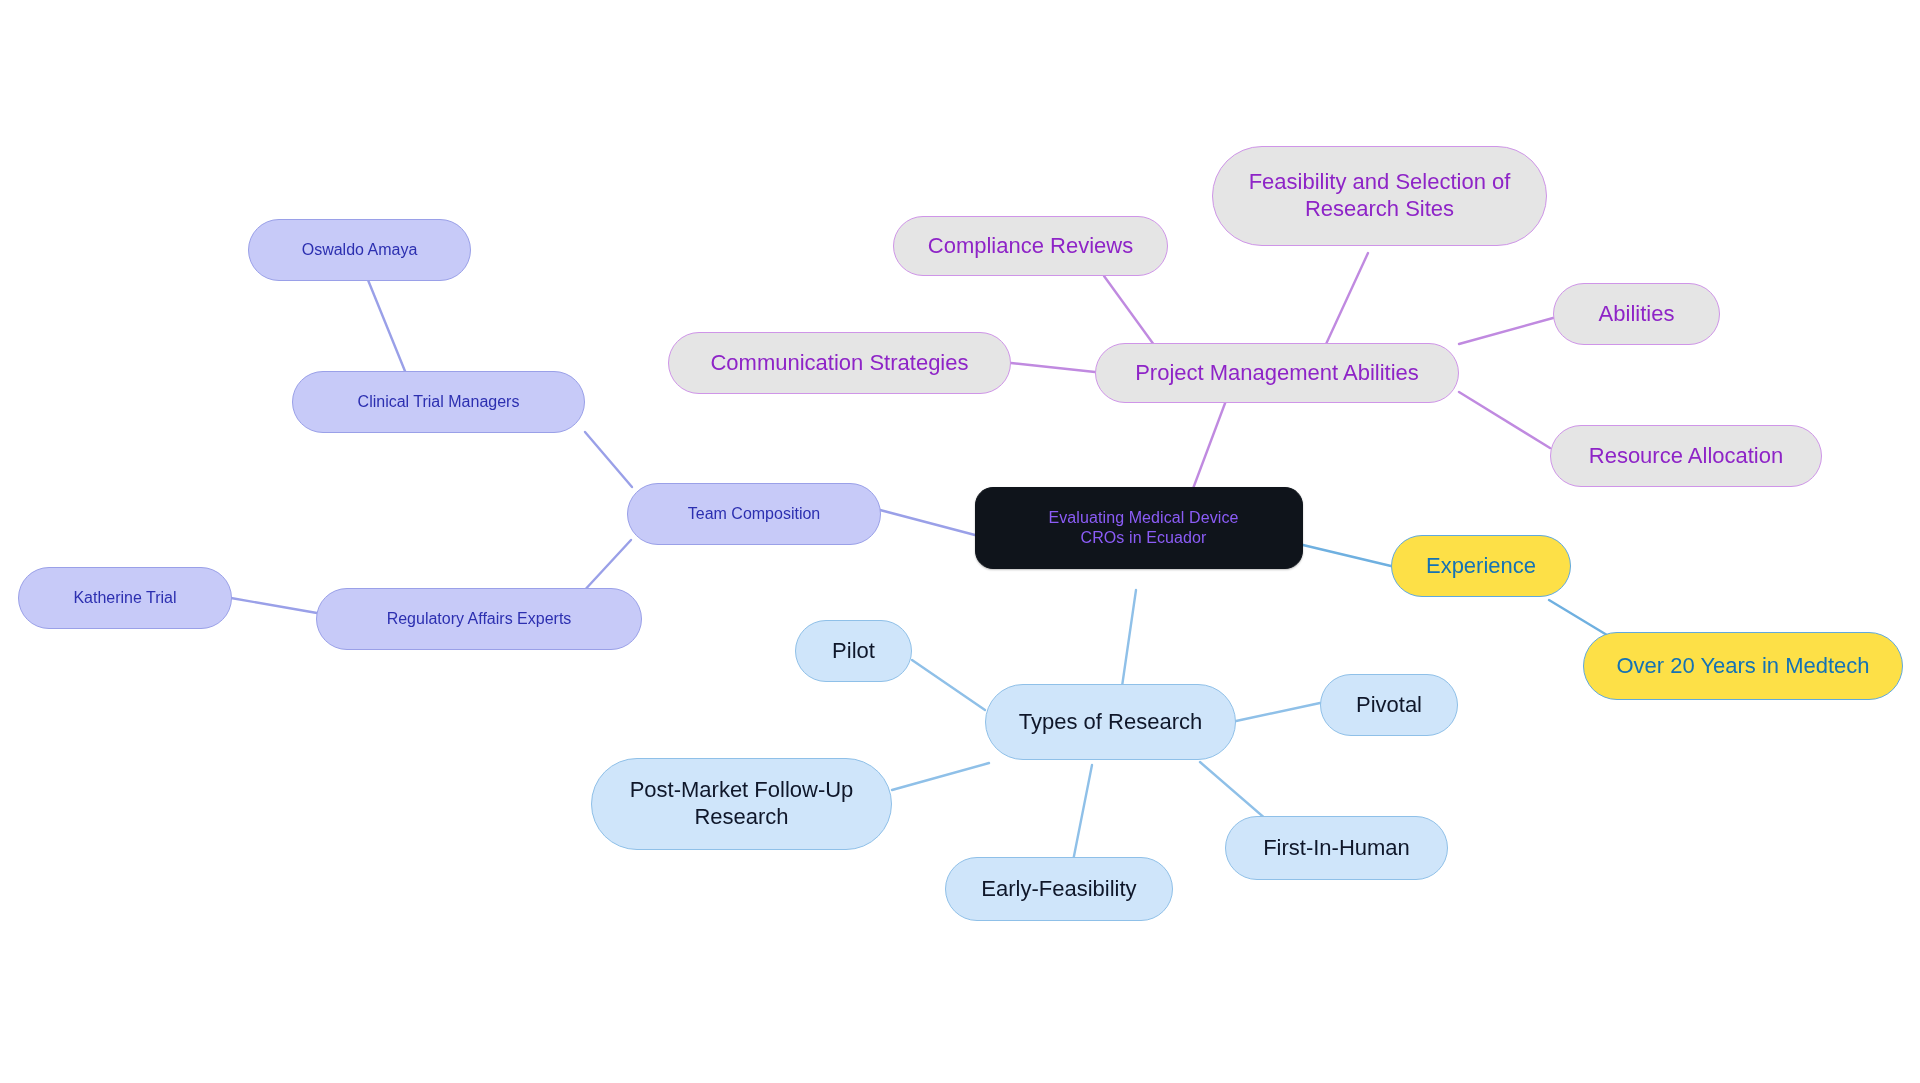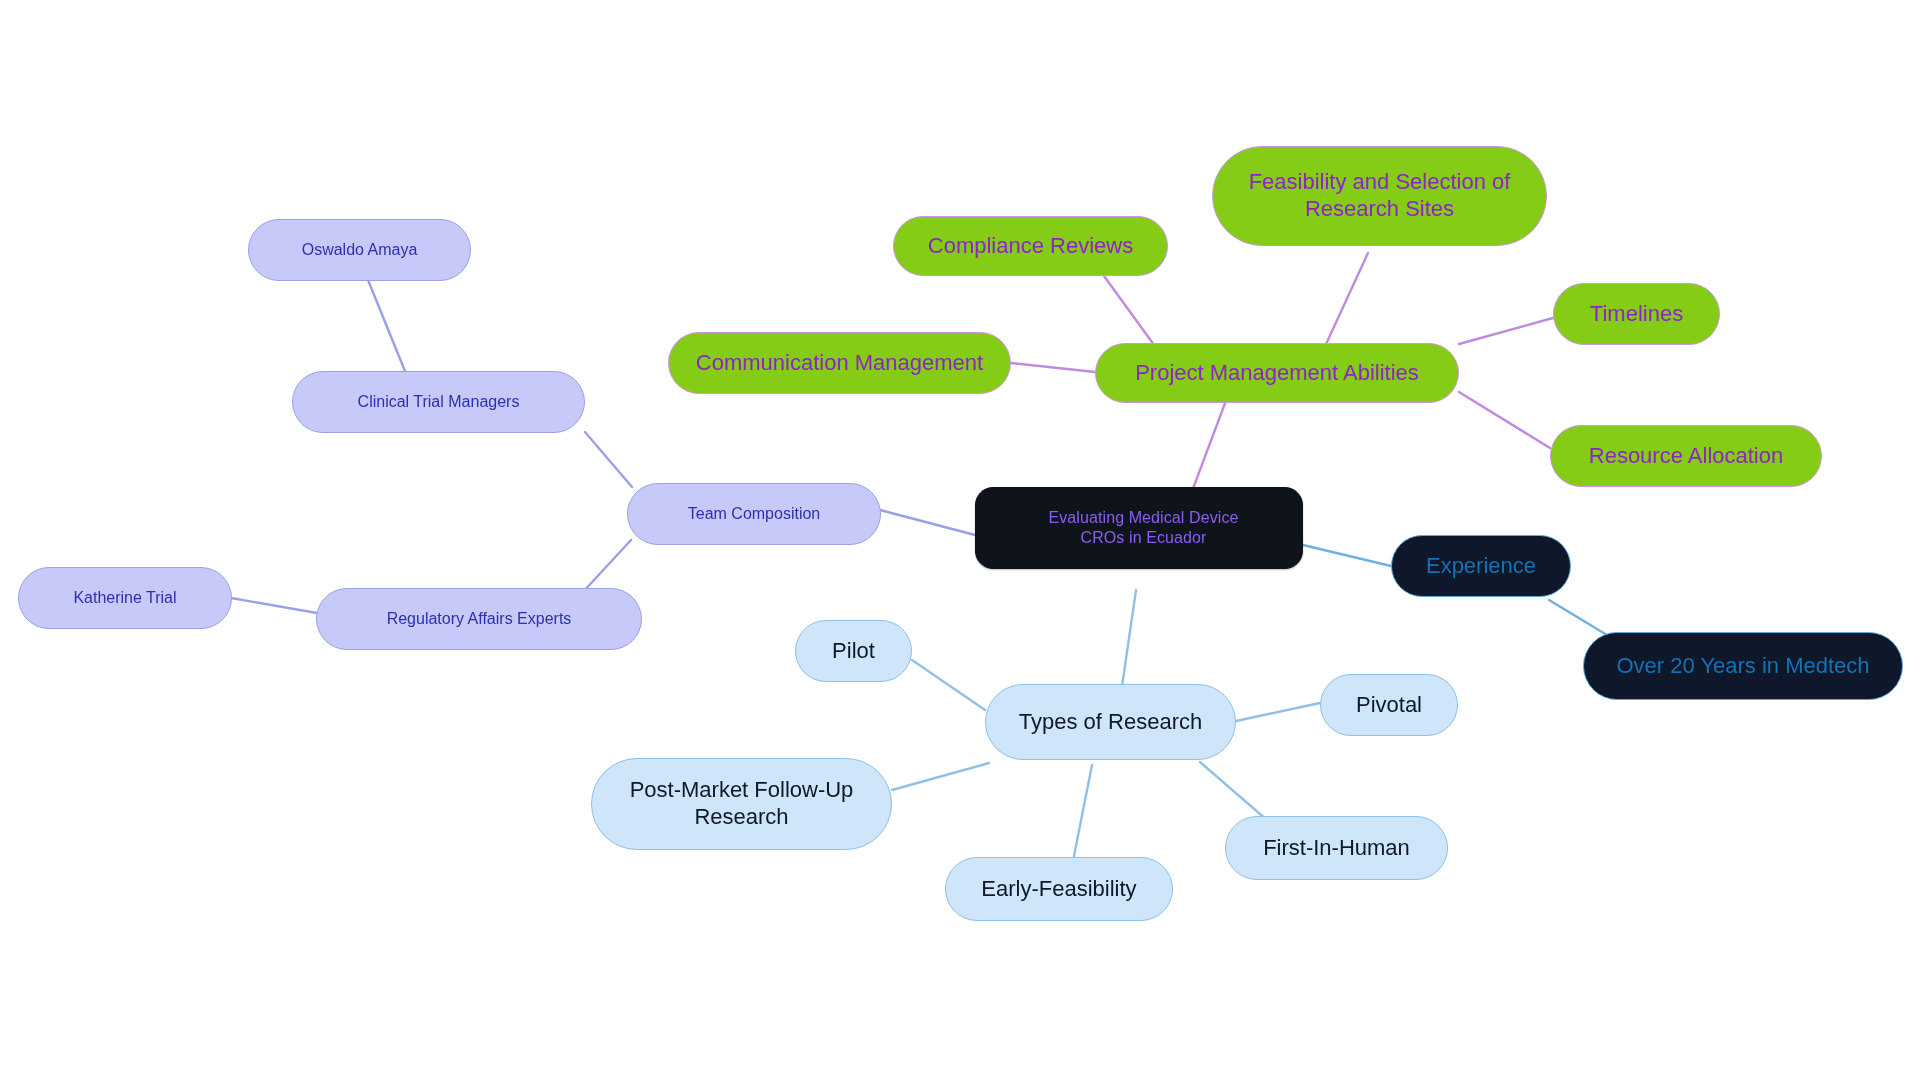--- a/index.html
+++ b/index.html
@@ -52,35 +52,35 @@
     padding-left: 9px;
   }
   .node.lav {
     background: #c7caf8;
     border-color: #9aa0e8;
     color: #2c2fb0;
     border-radius: 999px;
     font-size: 16px;
   }
   .node.vio {
-    background: #84cc16;
+    background: #e5e5e5;
     border-color: #cf95e8;
     color: #8e24c7;
     border-radius: 999px;
     font-size: 22px;
   }
   .node.cyan {
     background: #cfe5fa;
     border-color: #8fc0e8;
     color: #0f172a;
     border-radius: 999px;
     font-size: 22px;
   }
   .node.cyan2 {
-    background: #0f172a;
+    background: #fde047;
     border-color: #60a9de;
     color: #1472b5;
     border-radius: 999px;
     font-size: 22px;
   }
 </style>
 </head>
 <body>
 
 <div id="stage">
@@ -131,25 +131,25 @@
   <div class="node vio" style="left:1212px; top:146px; width:335px; height:100px;">
     <span>Feasibility and Selection of
 Research Sites</span>
   </div>
 
   <div class="node vio" style="left:893px; top:216px; width:275px; height:60px;">
     <span>Compliance Reviews</span>
   </div>
 
   <div class="node vio" style="left:668px; top:332px; width:343px; height:62px;">
-    <span>Communication Management</span>
+    <span>Communication Strategies</span>
   </div>
 
   <div class="node vio" style="left:1553px; top:283px; width:167px; height:62px;">
-    <span>Timelines</span>
+    <span>Abilities</span>
   </div>
 
   <div class="node vio" style="left:1550px; top:425px; width:272px; height:62px;">
     <span>Resource Allocation</span>
   </div>
 
   <div class="node lav" style="left:627px; top:483px; width:254px; height:62px;">
     <span>Team Composition</span>
   </div>
 

